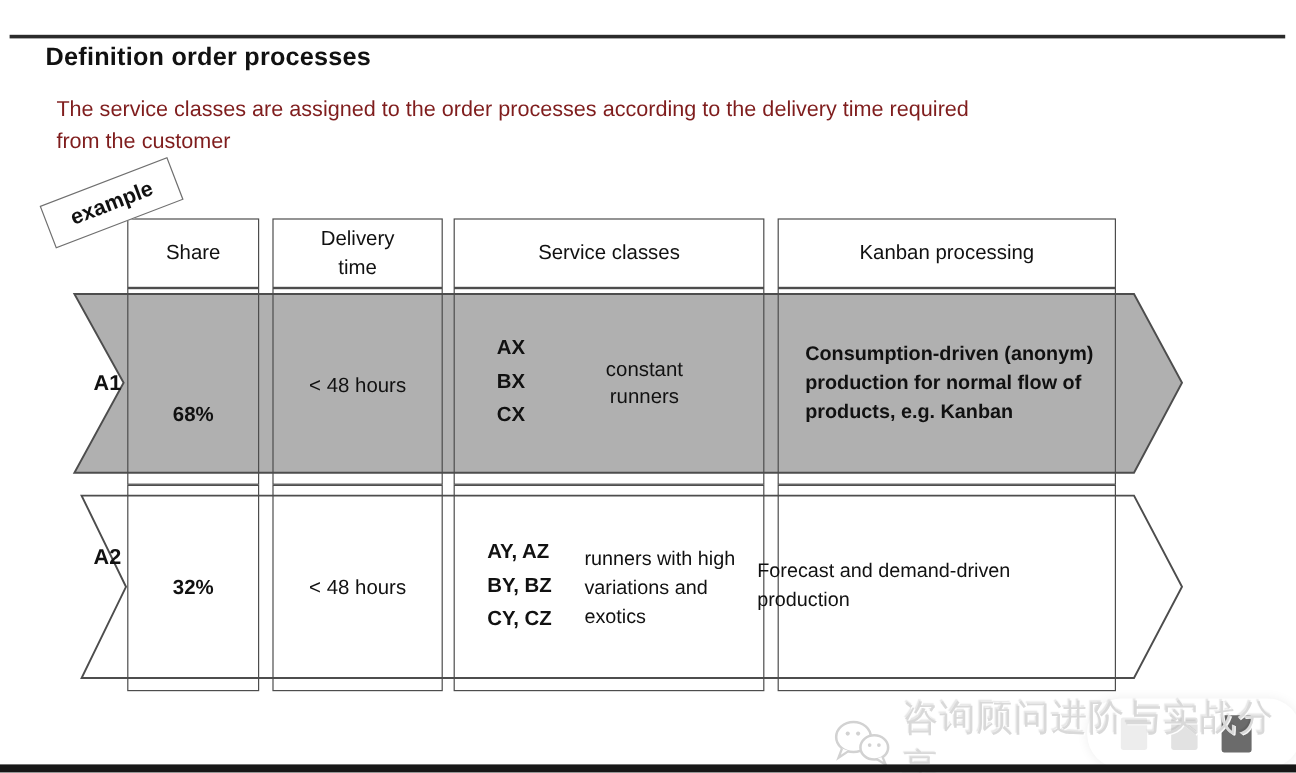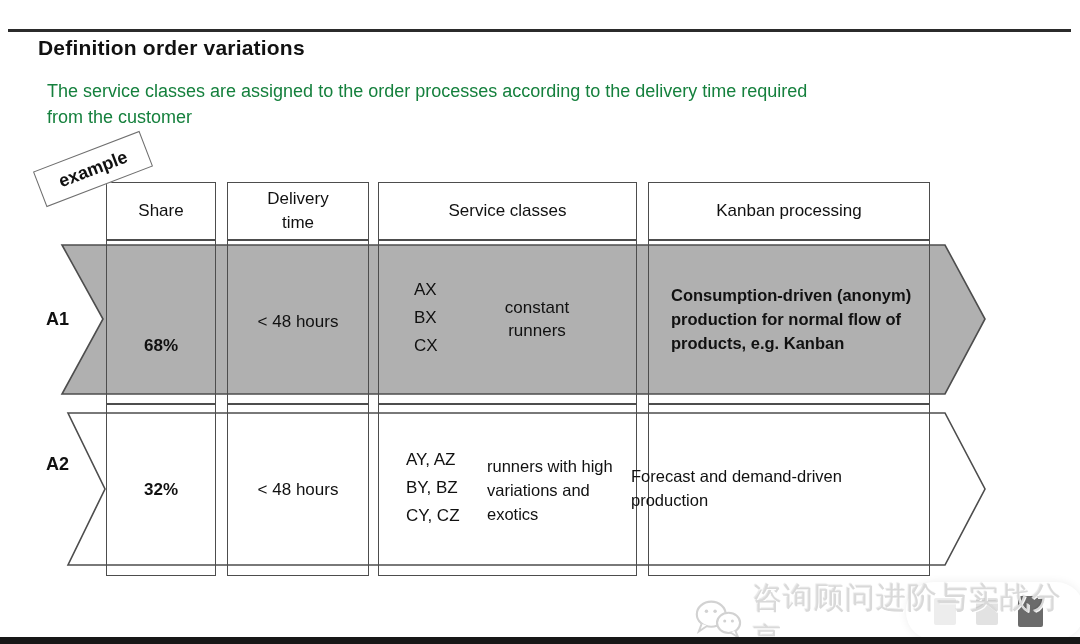--- a/index.html
+++ b/index.html
@@ -5,21 +5,21 @@
   html,body{margin:0;padding:0;background:#fff;}
   #slide{
     position:relative;width:1080px;height:644px;overflow:hidden;
     background:#ffffff;font-family:"Liberation Sans",sans-serif;color:#111;
   }
   .abs{position:absolute;}
   
   #top-rule{left:8px;top:29px;width:1063px;height:3px;background:#2b2b2b;}
   
   #page-title{left:38px;top:36px;font-size:21px;font-weight:bold;letter-spacing:.2px;}
-  #subtitle{left:47px;top:78px;font-size:18px;line-height:26px;color:#15803d;}
+  #subtitle{left:47px;top:78px;font-size:18px;line-height:26px;color:#7f1d1d;}
   
   #example-stamp{
     left:36px;top:150px;width:112px;height:36px;background:#fff;
     border:1.6px solid #6f6f6f;transform:rotate(-21deg);
     display:flex;align-items:center;justify-content:center;
     font-size:18px;font-weight:bold;z-index:4;
   }
   
   #process-arrows{left:0;top:0;z-index:1;}
   
@@ -27,23 +27,23 @@
     position:absolute;border:1.6px solid #4d4d4d;background:transparent;
     box-sizing:border-box;z-index:2;
   }
   .celltext{
     position:absolute;z-index:3;display:flex;align-items:center;justify-content:center;
     font-size:17px;color:#111;text-align:center;
   }
   .lefttext{justify-content:flex-start;text-align:left;align-items:flex-start;display:block;}
   .bold{font-weight:bold;}
   .rowlabel{
-    position:absolute;z-index:3;font-size:18px;font-weight:bold;width:44px;text-align:left;
+    position:absolute;z-index:3;font-size:18px;font-weight:bold;width:44px;text-align:left;margin-left:32px;
   }
-  .codes div{line-height:28px;}
+  .codes div{line-height:28px;font-weight:bold;}
   
   #watermark{left:692px;top:578px;z-index:5;display:flex;align-items:center;gap:8px;}
   #watermark-text{
     font-size:30px;color:#d9d9d9;letter-spacing:1px;
     text-shadow:1px 1px 0 rgba(255,255,255,.95), -1px -1px 1px rgba(0,0,0,.10);
   }
   
   #overlay-toolbar{
     left:906px;top:582px;width:178px;height:58px;background:#fff;border-radius:28px;
     z-index:4;box-shadow:0 0 10px rgba(0,0,0,0.07);display:flex;align-items:center;gap:20px;
@@ -56,21 +56,21 @@
   
   #bottom-bar{left:0;top:637px;width:1080px;height:7px;background:#171717;z-index:6;}
 </style>
 </head>
 <body>
 
 <div id="slide">
 
   <div id="top-rule" class="abs"></div>
 
-  <div id="page-title" class="abs">Definition order variations</div>
+  <div id="page-title" class="abs">Definition order processes</div>
 
   <div id="subtitle" class="abs">
     <div>The service classes are assigned to the order processes according to the delivery time required</div>
     <div>from the customer</div>
   </div>
 
   <div id="example-stamp" class="abs">
     <span>example</span>
   </div>
 

